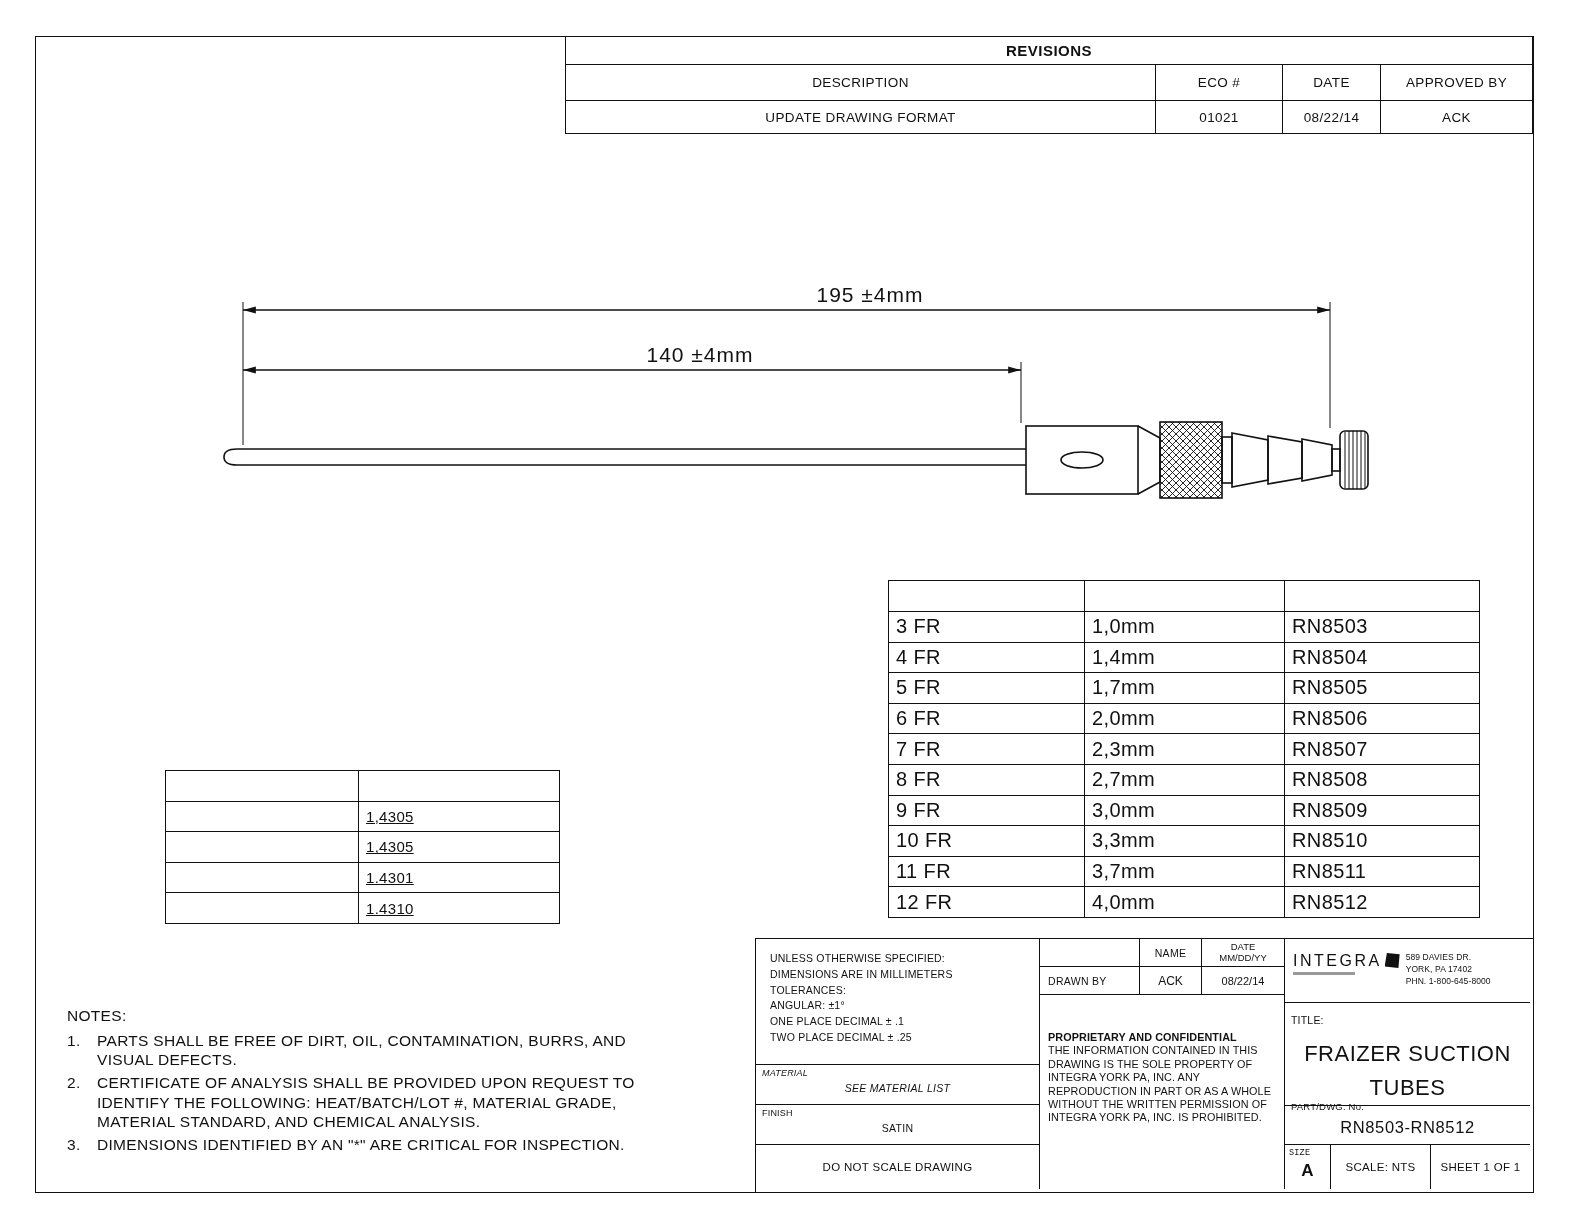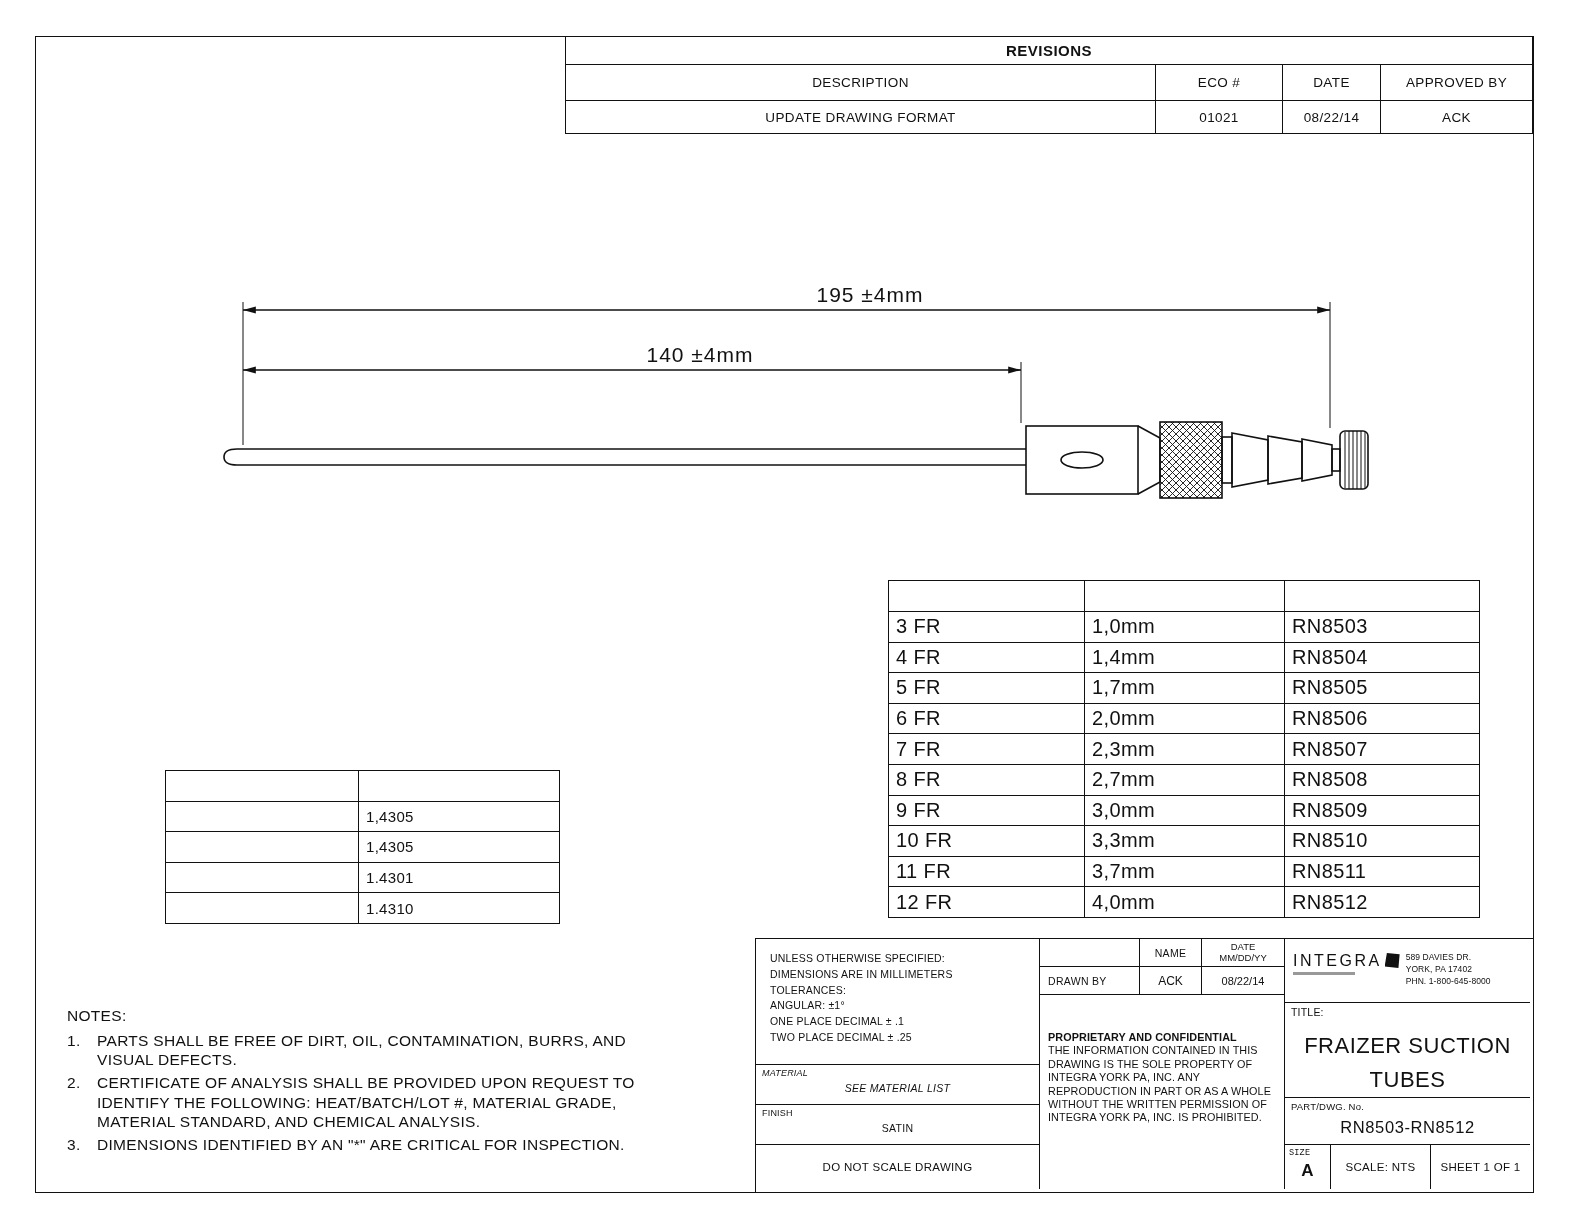--- a/index.html
+++ b/index.html
@@ -20,21 +20,21 @@
   .rev-table .rev-head td { font-size:13.5px; height:33px; text-align:center; letter-spacing:0.4px; }
   .rev-table .rev-row td { font-size:13.5px; height:30px; text-align:center; letter-spacing:0.4px; }
 
   
   .size-table { position:absolute; left:888px; top:580px; width:591px; }
   .size-table td { border:1.7px solid #111; height:27.6px; padding-left:7px; font-size:20px; letter-spacing:0.4px; }
   .size-table tr.empty td { height:28px; }
 
   
   .mat-table { position:absolute; left:165px; top:770px; width:394px; }
-  .mat-table td { border:1.3px solid #111; height:27.6px; padding-left:7px; font-size:15px; letter-spacing:0.3px; }
+  .mat-table td { border:1.3px solid #111; height:27.6px; padding-left:7px; font-size:15px; letter-spacing:0.3px;text-decoration:underline; }
 
   
   .notes { position:absolute; left:67px; top:1006px; width:606px; font-size:15.5px; letter-spacing:0.3px; line-height:1.27; }
   .notes .notes-title { margin-bottom:5px; }
   .note { display:flex; margin-bottom:3px; }
   .note-num { width:30px; flex:none; }
   .note-text { flex:1; white-space:normal; }
 
   
   .tblock { position:absolute; left:755px; top:938px; width:777px; height:253px; border:1.6px solid #111; }
@@ -306,21 +306,21 @@
           <div class="integra-tagline"></div>
         </div>
         <div class="integra-mark"></div>
         <div class="address">
           <div>589 DAVIES DR.</div>
           <div>YORK, PA 17402</div>
           <div>PHN. 1-800-645-8000</div>
         </div>
       </div>
     </div>
-    <div class="cell bb" style="left:529px;top:64px;width:245px;height:95px;">
+    <div class="cell bb" style="left:529px;top:72px;width:245px;height:95px;">
       <span class="cell-label" style="font-size:10.5px;">TITLE:</span>
       <div class="title-content">
         <div>FRAIZER SUCTION</div>
         <div>TUBES</div>
       </div>
     </div>
     <div class="cell bb" style="left:529px;top:159px;width:245px;height:47px;">
       <span class="cell-label" style="font-size:9.5px;">PART/DWG. No.</span>
       <div class="part-value">RN8503-RN8512</div>
     </div>

